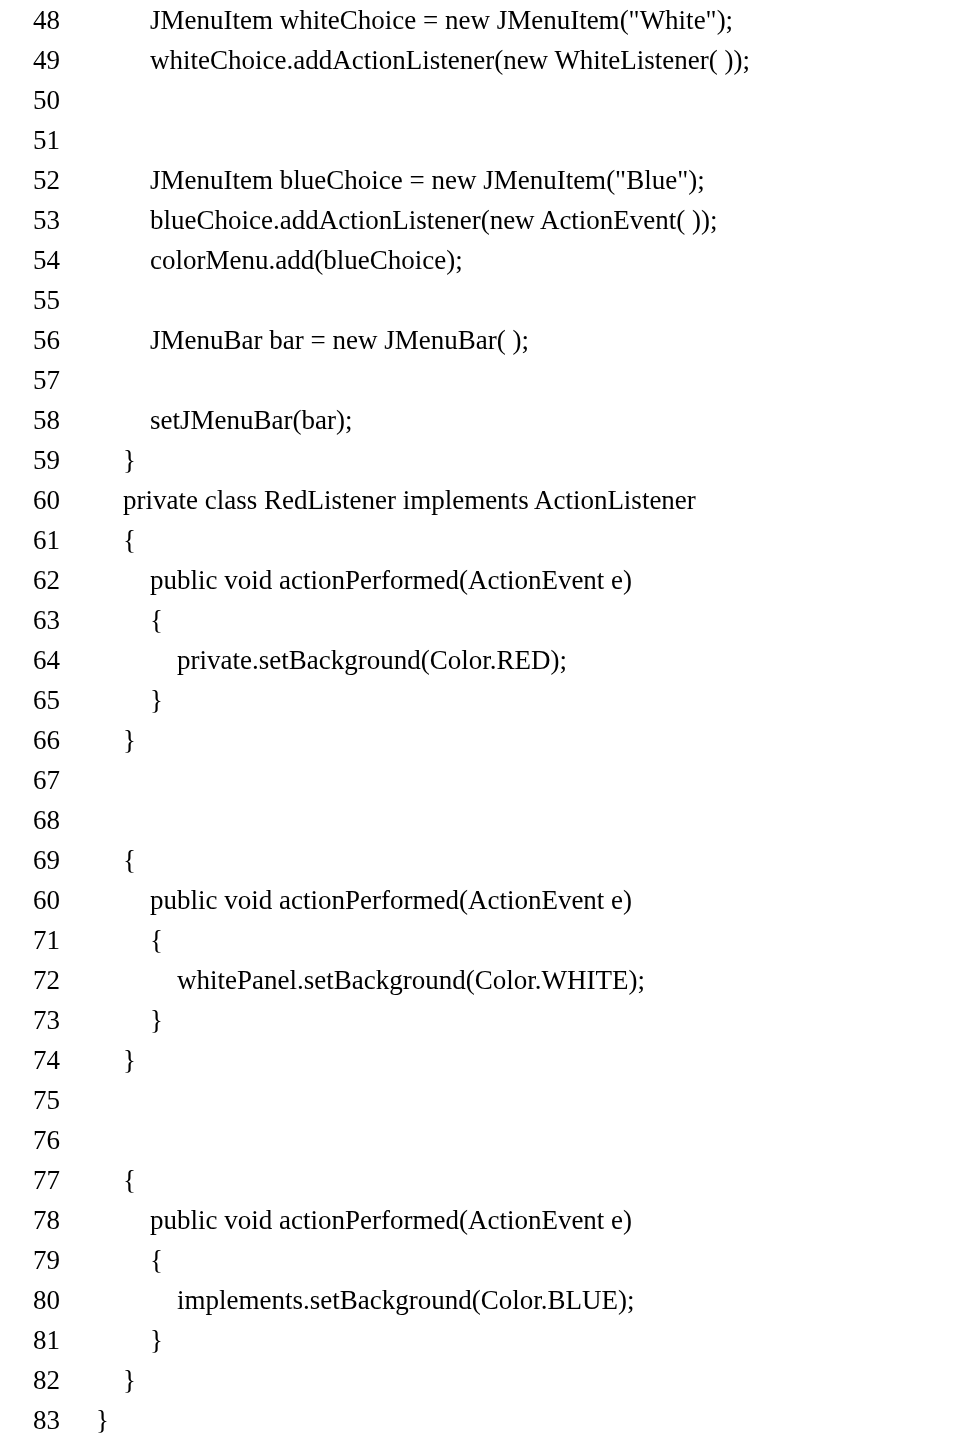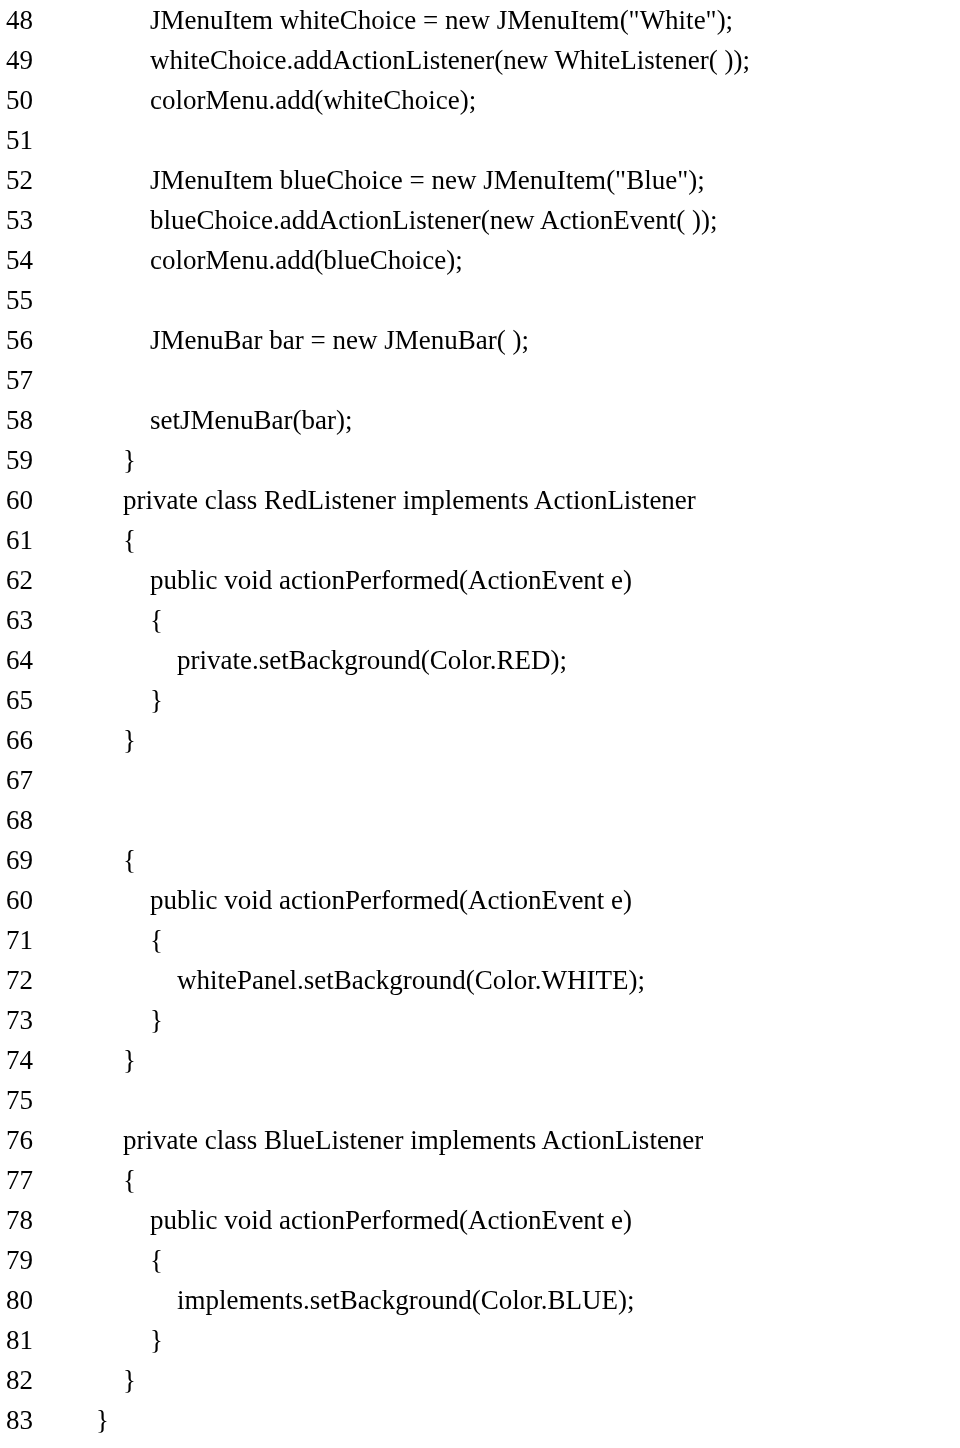--- a/index.html
+++ b/index.html
@@ -13,21 +13,21 @@
     font-size: 27px;
     line-height: 40px;
     color: #000000;
     padding: 0 6px 20px 6px;
   }
   .code-line {
     display: flex;
   }
   .lineno {
     width: 54px;
-    text-align: left;
+    text-align: right;
     flex-shrink: 0;
   }
   .code {
     white-space: pre;
     padding-left: 36px;
   }
 </style>
 </head>
 <body>
 
@@ -35,21 +35,20 @@
     <div class="code-line">
       <span class="lineno">48</span>
       <span class="code">        JMenuItem whiteChoice = new JMenuItem("White");</span>
     </div>
     <div class="code-line">
       <span class="lineno">49</span>
       <span class="code">        whiteChoice.addActionListener(new WhiteListener( ));</span>
     </div>
     <div class="code-line">
       <span class="lineno">50</span>
-      <span class="code">        colorMenu.add(whiteChoice);</span>
     </div>
     <div class="code-line">
       <span class="lineno">51</span>
       <span class="code">        </span>
     </div>
     <div class="code-line">
       <span class="lineno">52</span>
       <span class="code">        JMenuItem blueChoice = new JMenuItem("Blue");</span>
     </div>
     <div class="code-line">
@@ -137,21 +136,20 @@
     <div class="code-line">
       <span class="lineno">74</span>
       <span class="code">    }</span>
     </div>
     <div class="code-line">
       <span class="lineno">75</span>
       <span class="code">    </span>
     </div>
     <div class="code-line">
       <span class="lineno">76</span>
-      <span class="code">    private class BlueListener implements ActionListener</span>
     </div>
     <div class="code-line">
       <span class="lineno">77</span>
       <span class="code">    {</span>
     </div>
     <div class="code-line">
       <span class="lineno">78</span>
       <span class="code">        public void actionPerformed(ActionEvent e)</span>
     </div>
     <div class="code-line">

